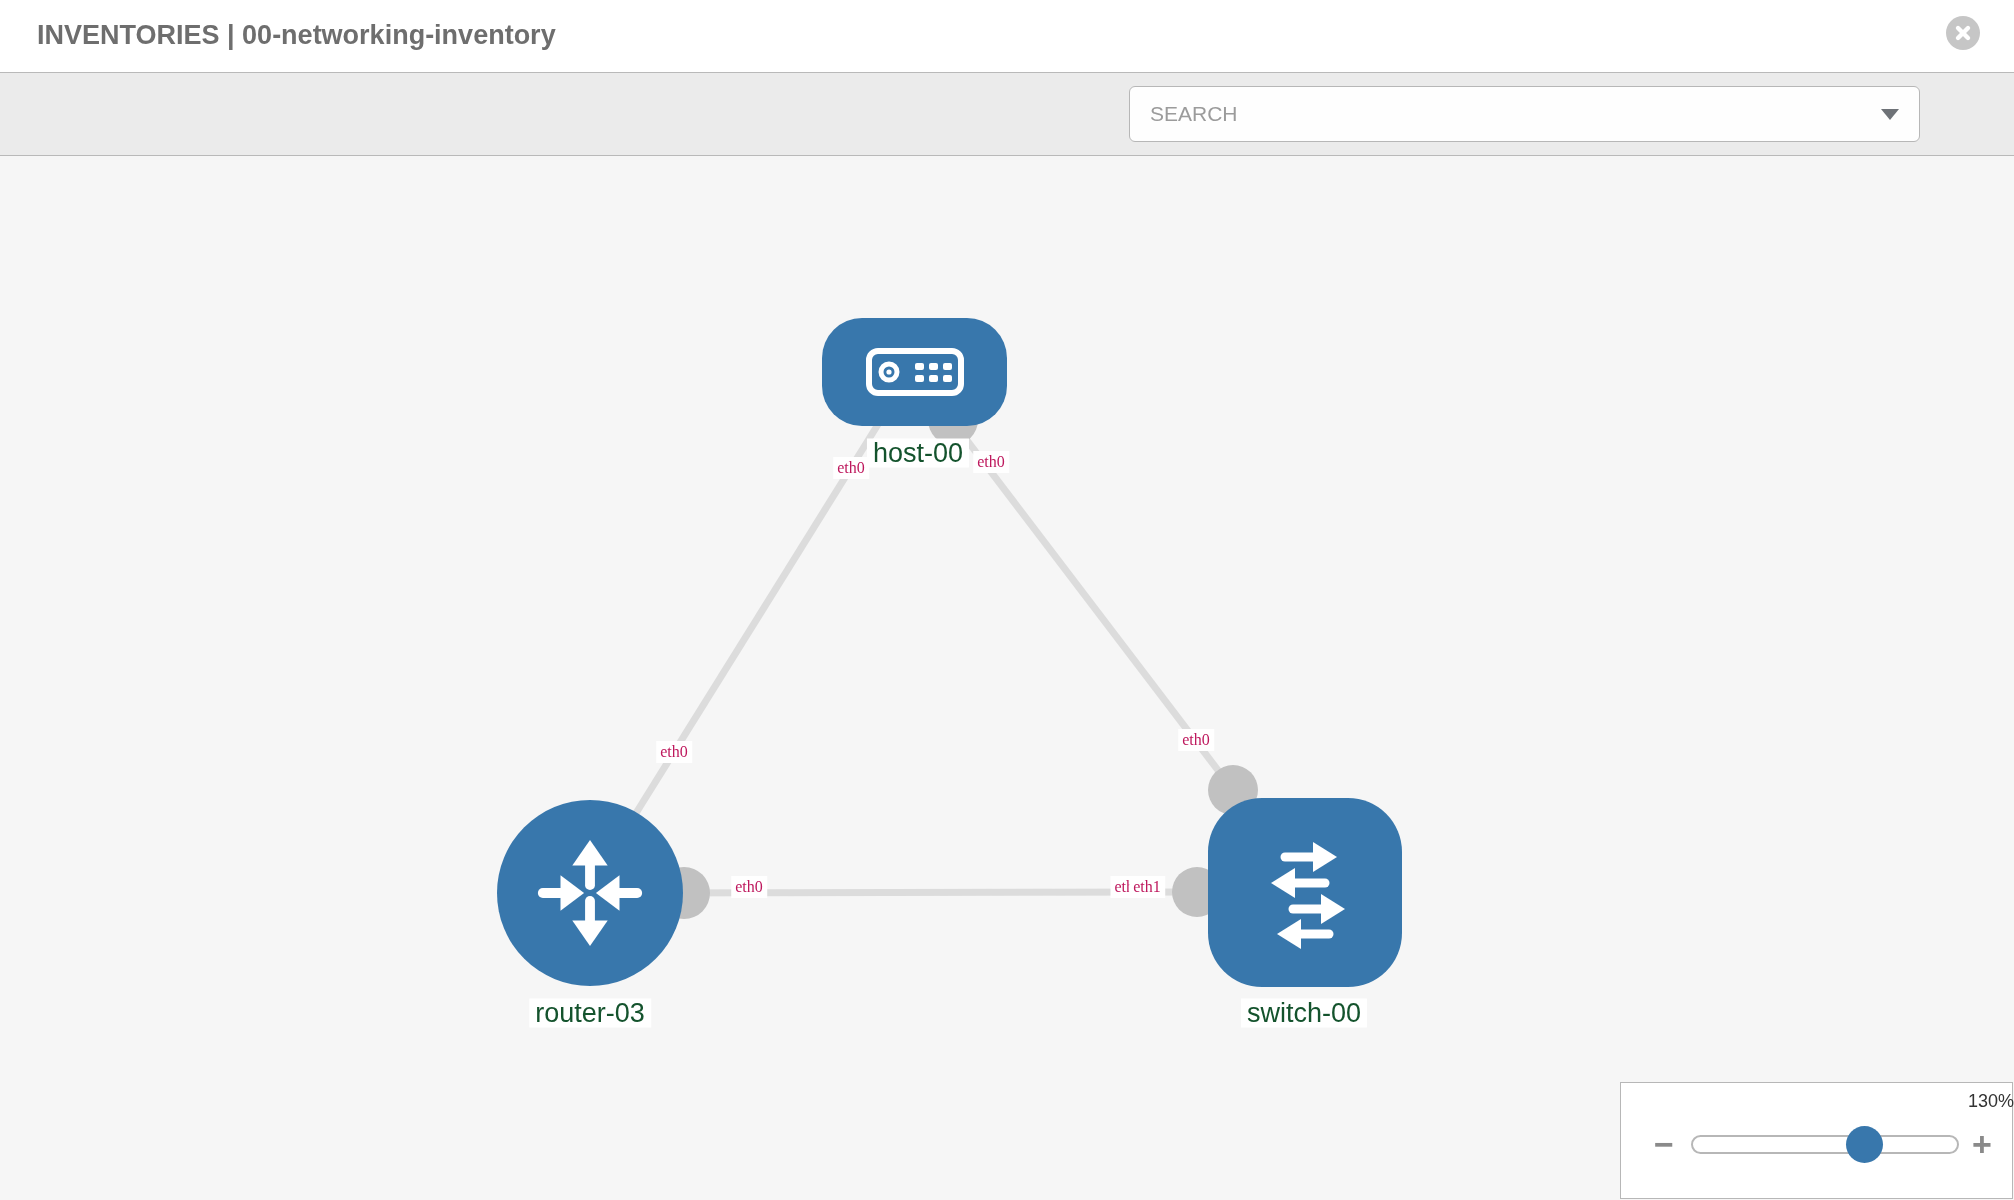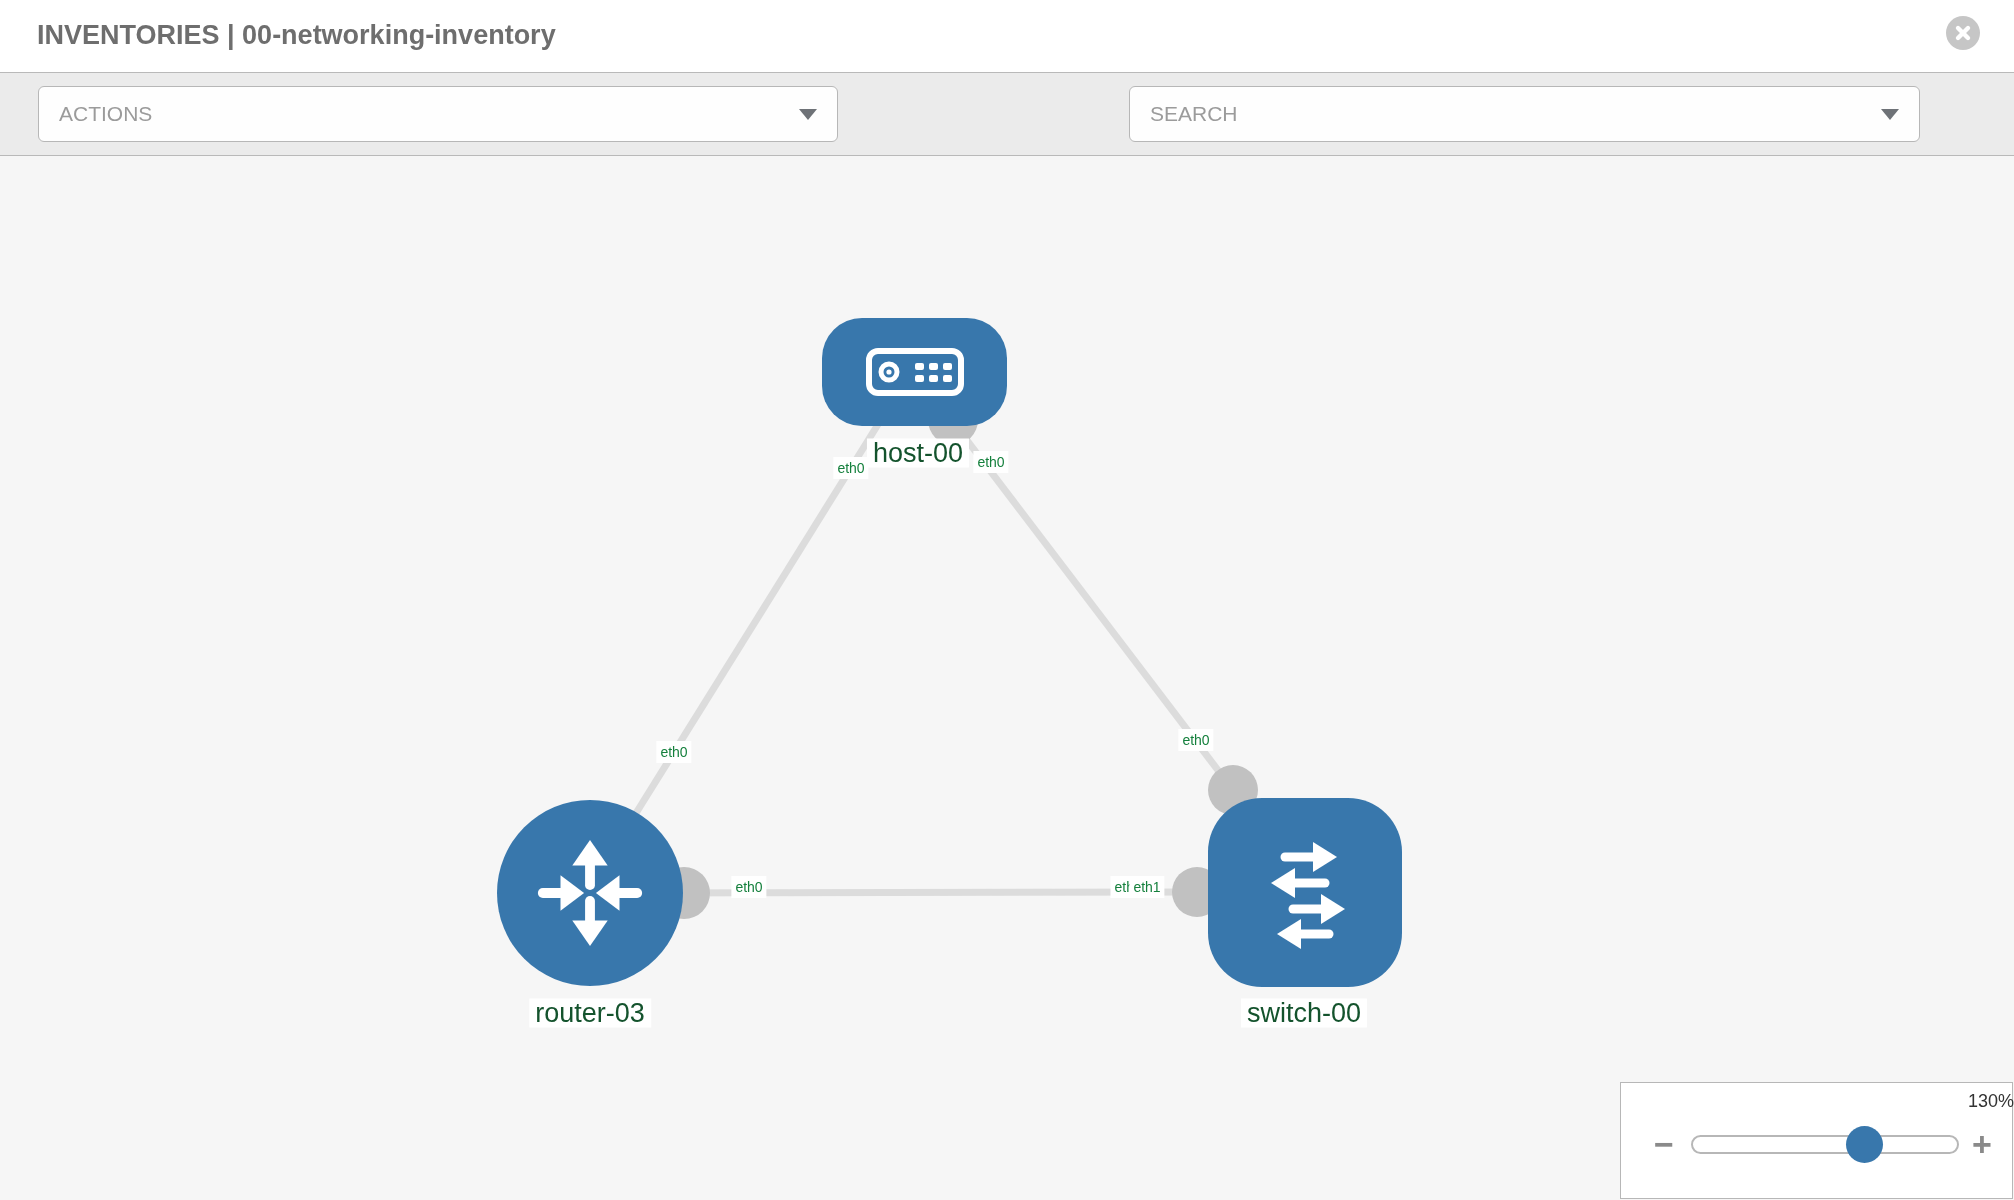--- a/index.html
+++ b/index.html
@@ -33,22 +33,22 @@
     background:#f6f6f6; }
   .edges-svg { position:absolute; left:0; top:0; }
 
   .node { position:absolute; display:flex; align-items:center; justify-content:center;
     background:#3877ac; cursor:pointer; z-index:2; }
   .node-host   { left:822px; top:162px; width:185px; height:108px; border-radius:40px; }
   .node-router { left:497px; top:644px; width:186px; height:186px; border-radius:50%; }
   .node-switch { left:1208px; top:642px; width:194px; height:189px; border-radius:54px; }
 
   .chip { position:absolute; transform:translate(-50%,-50%); background:#ffffff;
-    color:#15803d; font-size:14px; line-height:22px; padding:0 4px;
-    white-space:nowrap; z-index:3; }
+    color:#be185d; font-size:16px; line-height:22px; padding:0 4px;
+    white-space:nowrap; z-index:3;font-family:Liberation Serif, serif; }
   .node-label { position:absolute; transform:translate(-50%,-50%); background:#ffffff;
     color:#14532d; font-size:27px; line-height:27px; padding:1px 6px;
     white-space:nowrap; z-index:3; }
   .chip.back { width:27px; overflow:hidden; text-align:left; padding:0 0 0 4px; }
 
   
   .zoom-panel { position:absolute; left:1620px; top:1082px; width:393px; height:117px;
     background:#ffffff; border:1px solid #b7b7b7; }
   .zoom-level { position:absolute; left:0; top:8px; width:393px; text-align:right;
     font-size:18px; color:#333333; }
@@ -67,24 +67,20 @@
   <div class="app-title">INVENTORIES | 00-networking-inventory</div>
   <button class="close-btn">
     <svg width="18" height="18" viewBox="0 0 18 18">
       <line x1="4" y1="4" x2="14" y2="14" stroke="#ffffff" stroke-width="4.4" stroke-linecap="round"></line>
       <line x1="14" y1="4" x2="4" y2="14" stroke="#ffffff" stroke-width="4.4" stroke-linecap="round"></line>
     </svg>
   </button>
 </div>
 
 <div class="toolbar">
-  <div class="select-box" style="left:38px; width:800px;">
-    <span class="ph">ACTIONS</span>
-    <span class="caret"></span>
-  </div>
 
   <button class="tool-icon-btn" style="left:1048px;">
     <svg width="31" height="31" viewBox="0 0 512 512">
       <path fill="#6a737b" d="M507.73 109.1c-2.24-9.03-13.54-12.09-20.12-5.51l-74.36 74.36-67.88-11.31-11.31-67.88 74.36-74.36c6.62-6.62 3.43-17.9-5.66-20.16C387.86.78 372.14-.72 356.16.36c-58.17 3.93-108.42 40.92-129.78 94.52-11.56 29.01-14.06 59.86-7.69 89.61L13.9 389.28c-18.53 18.53-18.53 48.56 0 67.09l41.73 41.73c18.53 18.53 48.56 18.53 67.09 0l204.79-204.79c29.75 6.37 60.6 3.87 89.61-7.69 53.6-21.36 90.59-71.61 94.52-129.78 1.08-15.98-.42-31.7-4.91-47.74z"></path>
     </svg>
   </button>
   <button class="tool-icon-btn" style="left:1115px;">
     <svg width="31" height="31" viewBox="0 0 512 512">
       <g transform="scale(-1,1) translate(-512,0)">
         <path fill="#6a737b" d="M512 176.001C512 273.203 433.202 352 336 352c-11.22 0-22.19-1.062-32.827-3.069l-24.012 27.014A23.999 23.999 0 0 1 261.223 384H224v40c0 13.255-10.745 24-24 24h-40v40c0 13.255-10.745 24-24 24H24c-13.255 0-24-10.745-24-24v-78.059c0-6.365 2.529-12.47 7.029-16.971l161.802-161.802C163.108 213.814 160 195.271 160 176 160 78.798 238.797.001 335.999 0 433.488-.001 512 78.511 512 176.001zM336 128c0 26.51 21.49 48 48 48s48-21.49 48-48-21.49-48-48-48-48 21.49-48 48z"></path>

